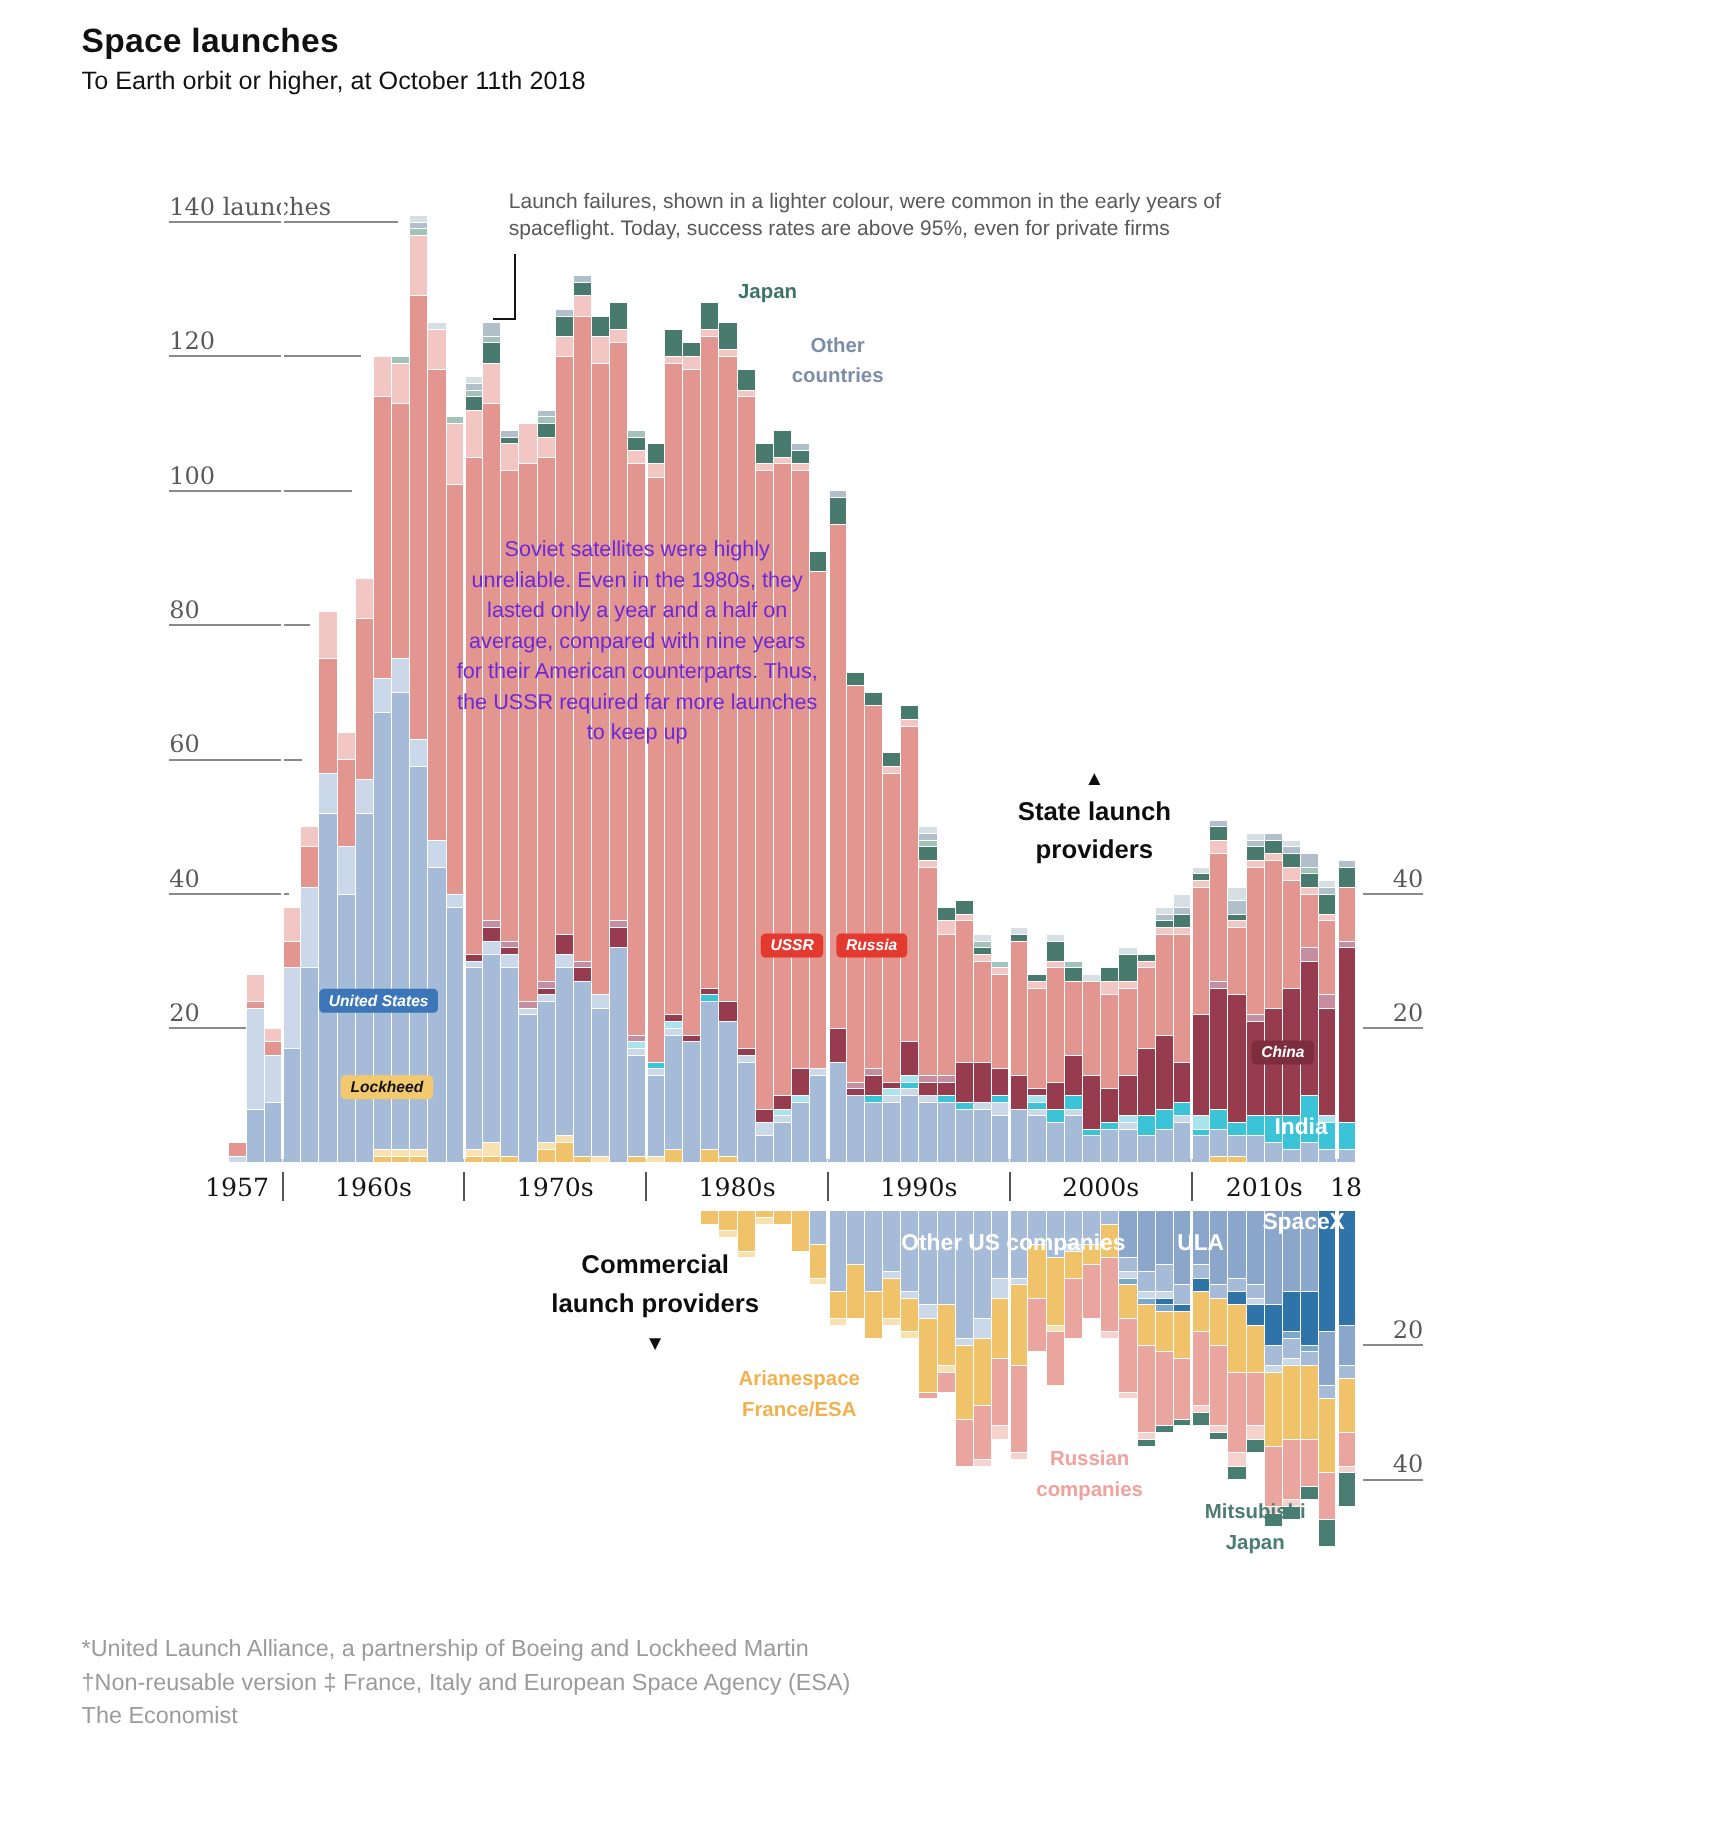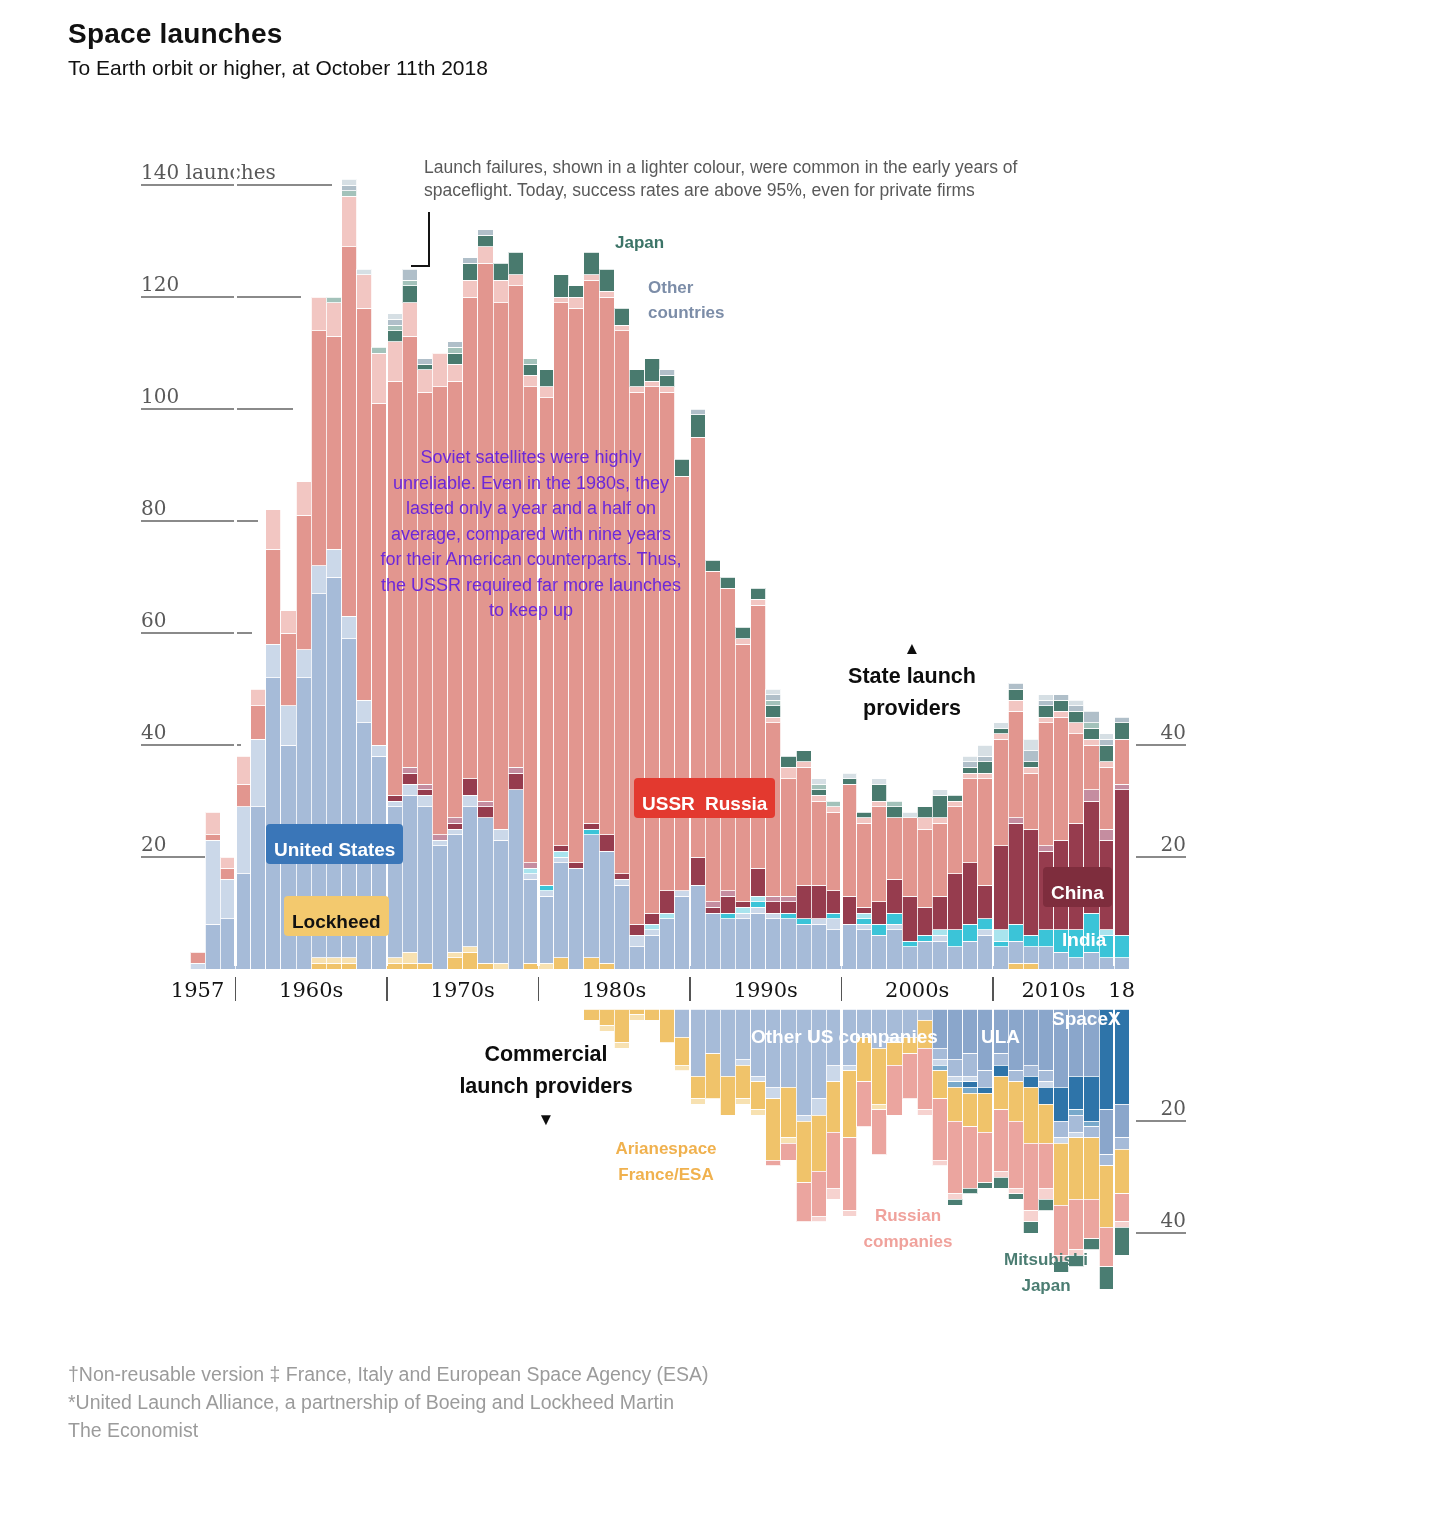--- a/index.html
+++ b/index.html
@@ -6,22 +6,22 @@
   .page{position:relative;width:1432px;height:1536px;background:#fff;overflow:hidden;
         font-family:"Liberation Sans",sans-serif;color:#111;}
   .abs{position:absolute;}
   .title{left:68px;top:18px;font-size:28px;font-weight:bold;letter-spacing:.2px;}
   .subtitle{left:68px;top:56px;font-size:21px;}
   .note{font-size:17.5px;line-height:1.32;color:#595959;}
   .failures-note{left:424px;top:156px;width:660px;}
   .soviet-note{left:378px;top:445px;width:306px;text-align:center;color:#6d28d9;font-size:18px;line-height:1.42;}
   .serieslabel{font-weight:bold;font-size:17px;}
   .japan-label{left:615px;top:233px;color:#3c7467;}
-  .othercountries-label{left:648px;top:276px;width:100px;text-align:left;color:#7c8da8;line-height:1.45;}
-  .badge{font-weight:bold;font-size:19px;color:#fff;padding:15px 8px 3px;border-radius:4px;display:inline-block;}
+  .othercountries-label{left:648px;top:276px;width:100px;text-align:center;color:#7c8da8;line-height:1.45;}
+  .badge{font-weight:bold;font-size:13px;color:#fff;padding:2px 8px 3px;border-radius:4px;display:inline-block;font-style:italic;}
   .ussr-badge{left:634px;top:778px;}
   .russia-badge{left:697px;top:778px;}
   .us-badge{left:266px;top:824px;}
   .european-badge{left:284px;top:896px;color:#111;}
   .china-badge{left:1043px;top:867px;}
   .india-label{left:1062px;top:929px;color:#fff;font-weight:bold;font-size:19px;}
   .provider-note{width:204px;text-align:center;font-weight:bold;font-size:21.5px;color:#0d0d0d;line-height:1.0;}
   .state-prov{left:810px;}
   .comm-prov{left:444px;}
   .tri{font-size:17px;}
@@ -730,18 +730,18 @@
   <div class="abs twoline ariane-label">
     <span style="display:block">Arianespace</span>
     <span style="display:block">France/ESA</span>
   </div>
   <div class="abs twoline mitsubishi-label">
     <span style="display:block">Mitsubishi</span>
     <span style="display:block">Japan</span>
   </div>
 
   <div class="abs footer">
+    <div>*United Launch Alliance, a partnership of Boeing and Lockheed Martin</div>
     <div>†Non-reusable version ‡ France, Italy and European Space Agency (ESA)</div>
-    <div>*United Launch Alliance, a partnership of Boeing and Lockheed Martin</div>
     <div>The Economist</div>
   </div>
 
 </div>
 
 </body></html>

